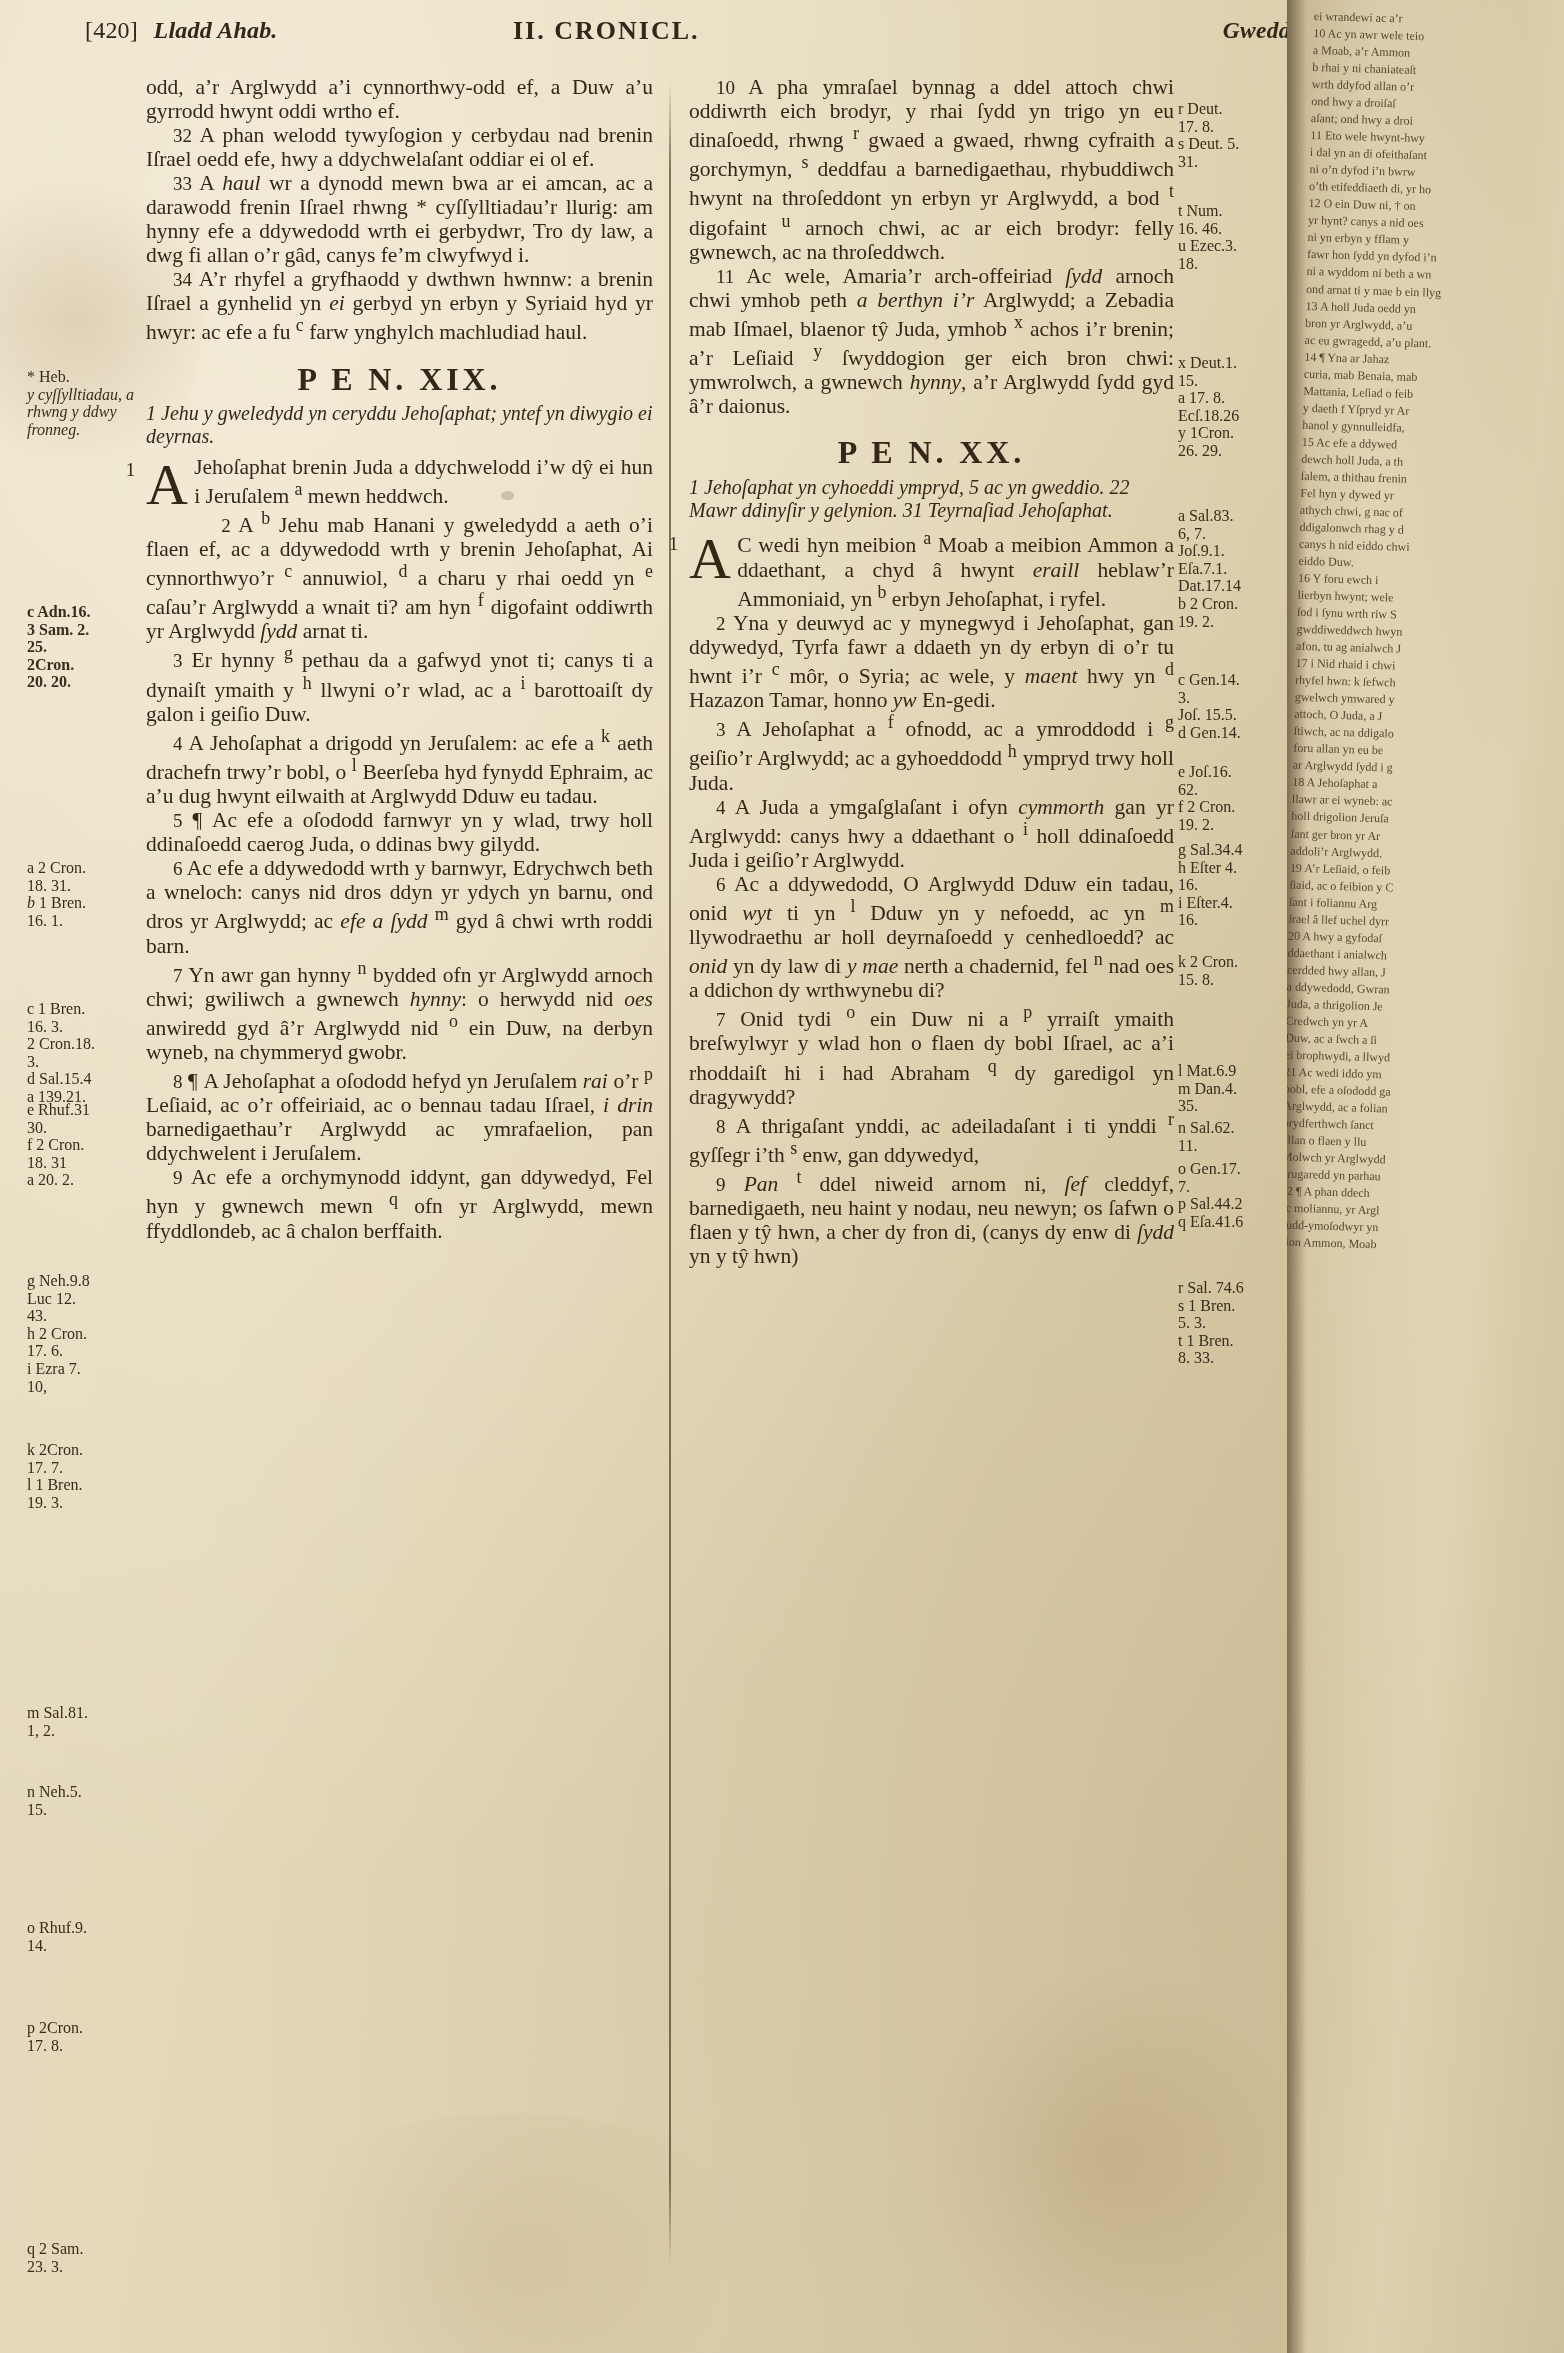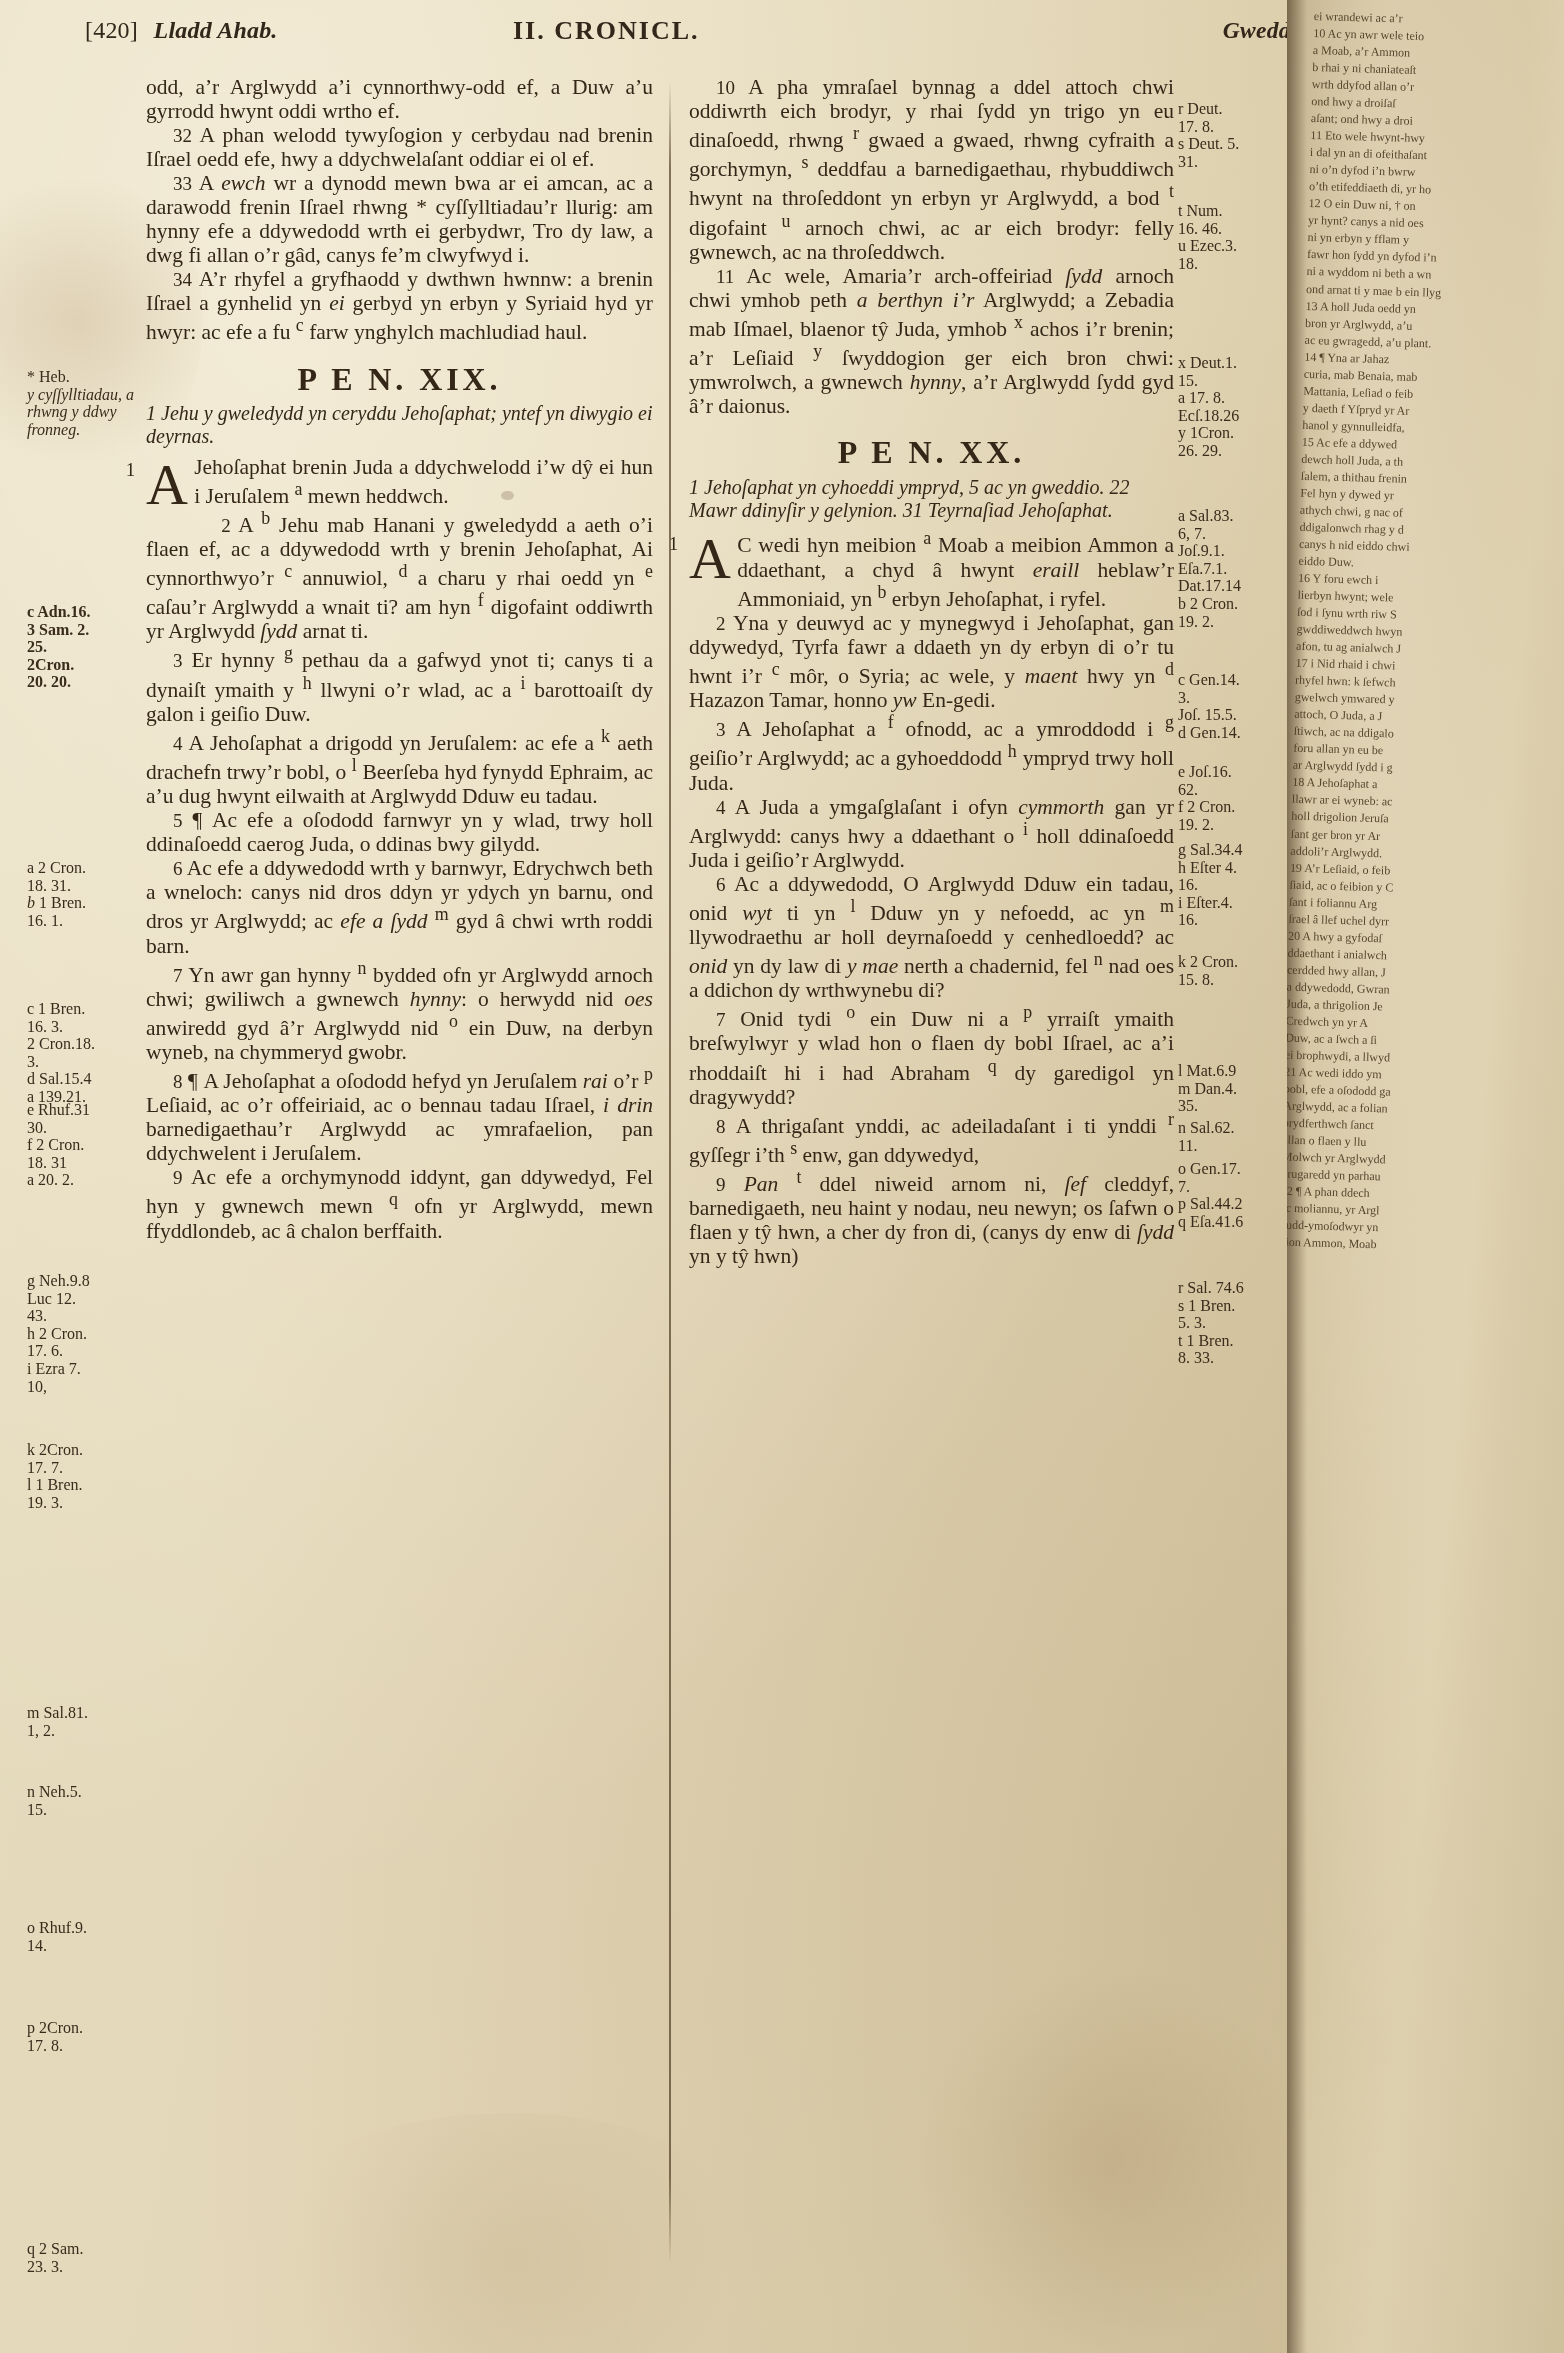--- a/index.html
+++ b/index.html
@@ -167,21 +167,21 @@
     </div>
 
     <div class="rule" id="ruleA"></div>
 
     <div class="col" id="colA">
       <div id="colA-top">
           <p class="cont">odd, a’r Arglwydd a’i cynnorthwy-odd ef, a Duw a’u gyrrodd hwynt oddi wrtho ef.</p>
         </div>
       <div id="colA-verses">
           <p class="v"><span class="vn">32</span> A phan welodd tywyſogion y cerbydau nad brenin Iſrael oedd efe, hwy a ddychwelaſant oddiar ei ol ef.</p>
-          <p class="v"><span class="vn">33</span> A <i>ewch</i> wr a dynodd mewn bwa ar ei amcan, ac a darawodd frenin Iſrael rhwng * cyſſylltiadau’r llurig: am hynny efe a ddywedodd wrth ei gerbydwr, Tro dy law, a dwg fi allan o’r gâd, canys fe’m clwyfwyd i.</p>
+          <p class="v"><span class="vn">33</span> A <i>haul</i> wr a dynodd mewn bwa ar ei amcan, ac a darawodd frenin Iſrael rhwng * cyſſylltiadau’r llurig: am hynny efe a ddywedodd wrth ei gerbydwr, Tro dy law, a dwg fi allan o’r gâd, canys fe’m clwyfwyd i.</p>
           <p class="v"><span class="vn">34</span> A’r rhyfel a gryfhaodd y dwthwn hwnnw: a brenin Iſrael a gynhelid yn <i>ei</i> gerbyd yn erbyn y Syriaid hyd yr hwyr: ac efe a fu <sup>c</sup> farw ynghylch machludiad haul.</p>
         </div>
       <div class="chaphead">P E N.   XIX.</div>
       <div class="argument" id="colA-arg">1 <span class="vnum"></span><i>Jehu y gweledydd yn ceryddu Jehoſaphat; yntef yn diwygio ei deyrnas.</i></div>
       <div id="colA-chapverses">
           <div class="dropwrap"><span class="vn" style="position:absolute;left:-20.3px;top:4.7px">1</span><span class="dropcap">A</span>Jehoſaphat brenin Juda a ddychwelodd i’w dŷ ei hun i Jeruſalem <sup>a</sup> mewn heddwch.</div>
           <p class="v"><span class="vn">2</span> A <sup>b</sup> Jehu mab Hanani y gweledydd a aeth o’i flaen ef, ac a ddywedodd wrth y brenin Jehoſaphat, Ai cynnorthwyo’r <sup>c</sup> annuwiol, <sup>d</sup> a charu y rhai oedd yn <sup>e</sup> caſau’r Arglwydd a wnait ti? am hyn <sup>f</sup> digofaint oddiwrth yr Arglwydd <i>ſydd</i> arnat ti.</p>
           <p class="v"><span class="vn">3</span> Er hynny <sup>g</sup> pethau da a gafwyd ynot ti; canys ti a dynaiſt ymaith y <sup>h</sup> llwyni o’r wlad, ac a <sup>i</sup> barottoaiſt dy galon i geiſio Duw.</p>
           <p class="v"><span class="vn">4</span> A Jehoſaphat a drigodd yn Jeruſalem: ac efe a <sup>k</sup> aeth drachefn trwy’r bobl, o <sup>l</sup> Beerſeba hyd fynydd Ephraim, ac a’u dug hwynt eilwaith at Arglwydd Dduw eu tadau.</p>
           <p class="v"><span class="vn">5</span>&nbsp;¶&nbsp;Ac efe a oſododd farnwyr yn y wlad, trwy holl ddinaſoedd caerog Juda, o ddinas bwy gilydd.</p>

